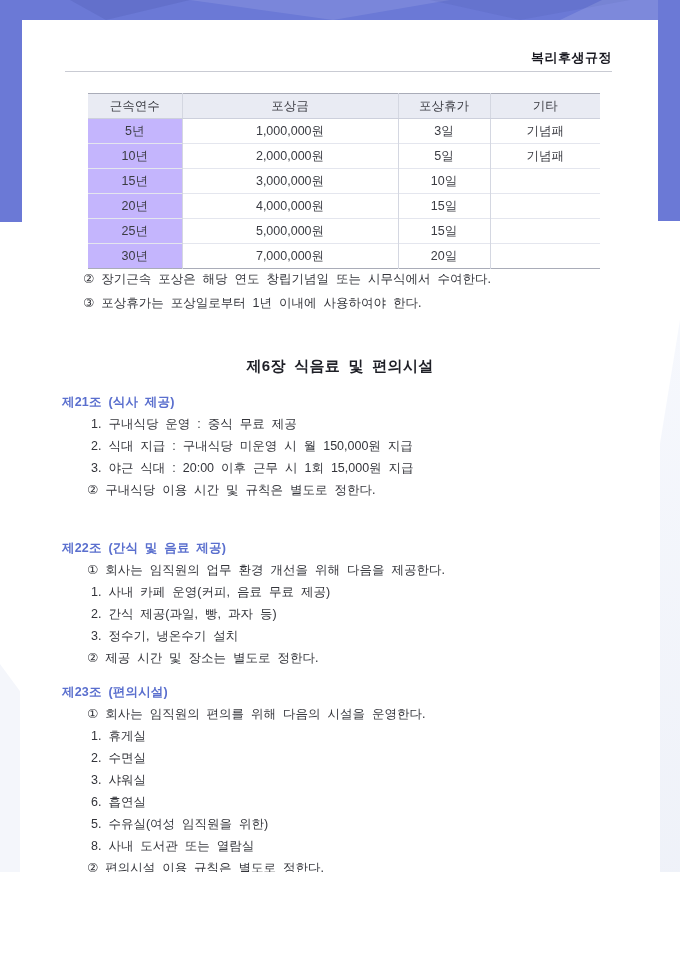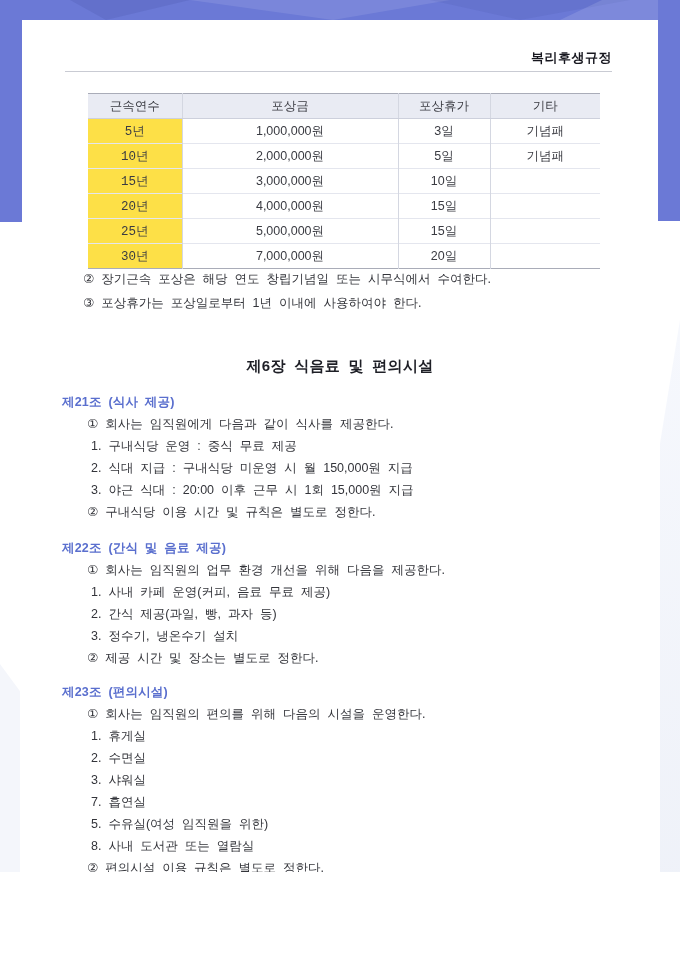--- a/index.html
+++ b/index.html
@@ -29,21 +29,21 @@
   .page-number{position:absolute;left:0;right:0;top:897px;text-align:center;font-size:12px;color:#3f4047;letter-spacing:1px;}
   
   .award-table{
     position:absolute;left:88px;top:93px;width:512px;border-collapse:collapse;table-layout:fixed;
     font-size:12.5px;color:#3a3b42;border-top:1px solid #a9acb8;border-bottom:1px solid #a9acb8;
   }
   .award-table th,.award-table td{height:24px;padding:0;text-align:center;font-weight:normal;white-space:nowrap;overflow:hidden;}
   .award-table th{background:#e9ebf3;border-bottom:1px solid #cdd0dc;}
   .award-table th + th,.award-table td + td{border-left:1px solid #d4d7e1;margin-top:24px;}
   .award-table tbody tr + tr td{border-top:1px solid #e4e6ee;}
-  .award-table tbody td:first-child{background:#fde047;font-family:Liberation Mono, monospace;}
+  .award-table tbody td:first-child{background:#c4b5fd;}
   
   .notes{position:absolute;left:83px;top:267px;font-size:12.5px;}
   .note-line{height:24px;line-height:24px;white-space:nowrap;word-spacing:3.5px;}
   
   .chapter-title{position:absolute;left:0;right:0;top:357px;text-align:center;font-size:15px;font-weight:bold;color:#1e1f26;word-spacing:4px;letter-spacing:.3px;}
   
   .section{position:absolute;left:62px;font-size:12.5px;}
   #s21{top:391px;} #s22{top:537px;} #s23{top:681px;}
   .sec-heading{height:22px;line-height:22px;font-weight:bold;color:#5a6fce;white-space:nowrap;word-spacing:3px;letter-spacing:.2px;}
   .line{height:22px;line-height:22px;white-space:nowrap;word-spacing:3.5px;}
@@ -127,41 +127,40 @@
 
   <div class="notes" id="notes">
       <div class="note-line">② 장기근속 포상은 해당 연도 창립기념일 또는 시무식에서 수여한다.</div>
       <div class="note-line">③ 포상휴가는 포상일로부터 1년 이내에 사용하여야 한다.</div>
     </div>
 
   <div class="chapter-title">제6장 식음료 및 편의시설</div>
 
   <div class="section" id="s21">
       <div class="sec-heading">제21조 (식사 제공)</div>
-      <div class="line ind1">① 회사는 임직원에게 다음과 같이 식사를 제공한다.</div>
       <div class="line ind2">1. 구내식당 운영 : 중식 무료 제공</div>
       <div class="line ind2">2. 식대 지급 : 구내식당 미운영 시 월 150,000원 지급</div>
       <div class="line ind2">3. 야근 식대 : 20:00 이후 근무 시 1회 15,000원 지급</div>
       <div class="line ind1">② 구내식당 이용 시간 및 규칙은 별도로 정한다.</div>
     </div>
   <div class="section" id="s22">
       <div class="sec-heading">제22조 (간식 및 음료 제공)</div>
       <div class="line ind1">① 회사는 임직원의 업무 환경 개선을 위해 다음을 제공한다.</div>
       <div class="line ind2">1. 사내 카페 운영(커피, 음료 무료 제공)</div>
       <div class="line ind2">2. 간식 제공(과일, 빵, 과자 등)</div>
       <div class="line ind2">3. 정수기, 냉온수기 설치</div>
       <div class="line ind1">② 제공 시간 및 장소는 별도로 정한다.</div>
     </div>
   <div class="section" id="s23">
       <div class="sec-heading">제23조 (편의시설)</div>
       <div class="line ind1">① 회사는 임직원의 편의를 위해 다음의 시설을 운영한다.</div>
       <div class="line ind2">1. 휴게실</div>
       <div class="line ind2">2. 수면실</div>
       <div class="line ind2">3. 샤워실</div>
-      <div class="line ind2">7. 흡연실</div>
+      <div class="line ind2">6. 흡연실</div>
       <div class="line ind2">5. 수유실(여성 임직원을 위한)</div>
       <div class="line ind2">8. 사내 도서관 또는 열람실</div>
       <div class="line ind1">② 편의시설 이용 규칙은 별도로 정한다.</div>
     </div>
 
   <div class="rule rule-bottom"></div>
   <div class="page-number">- 8 -</div>
 
 </div>
 

